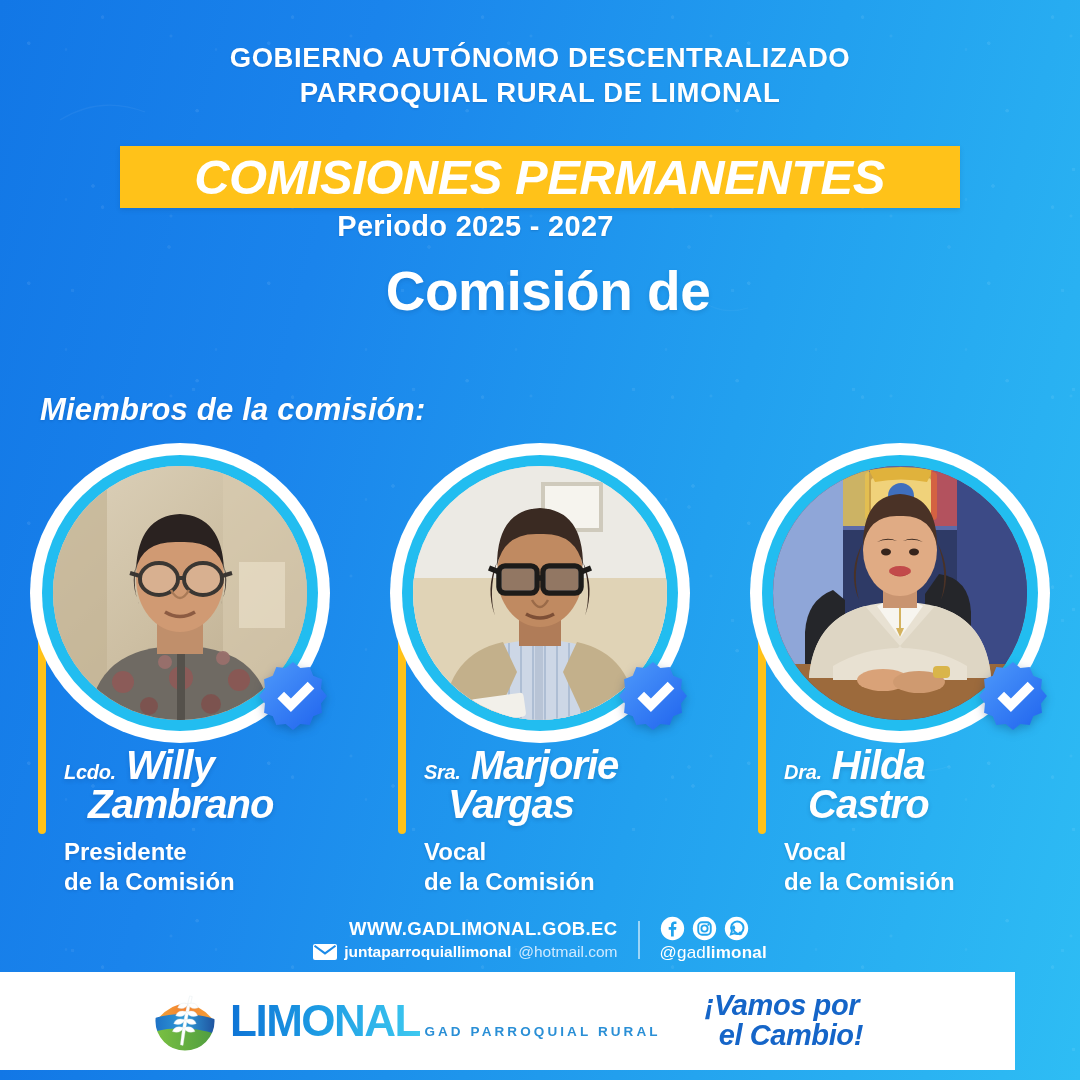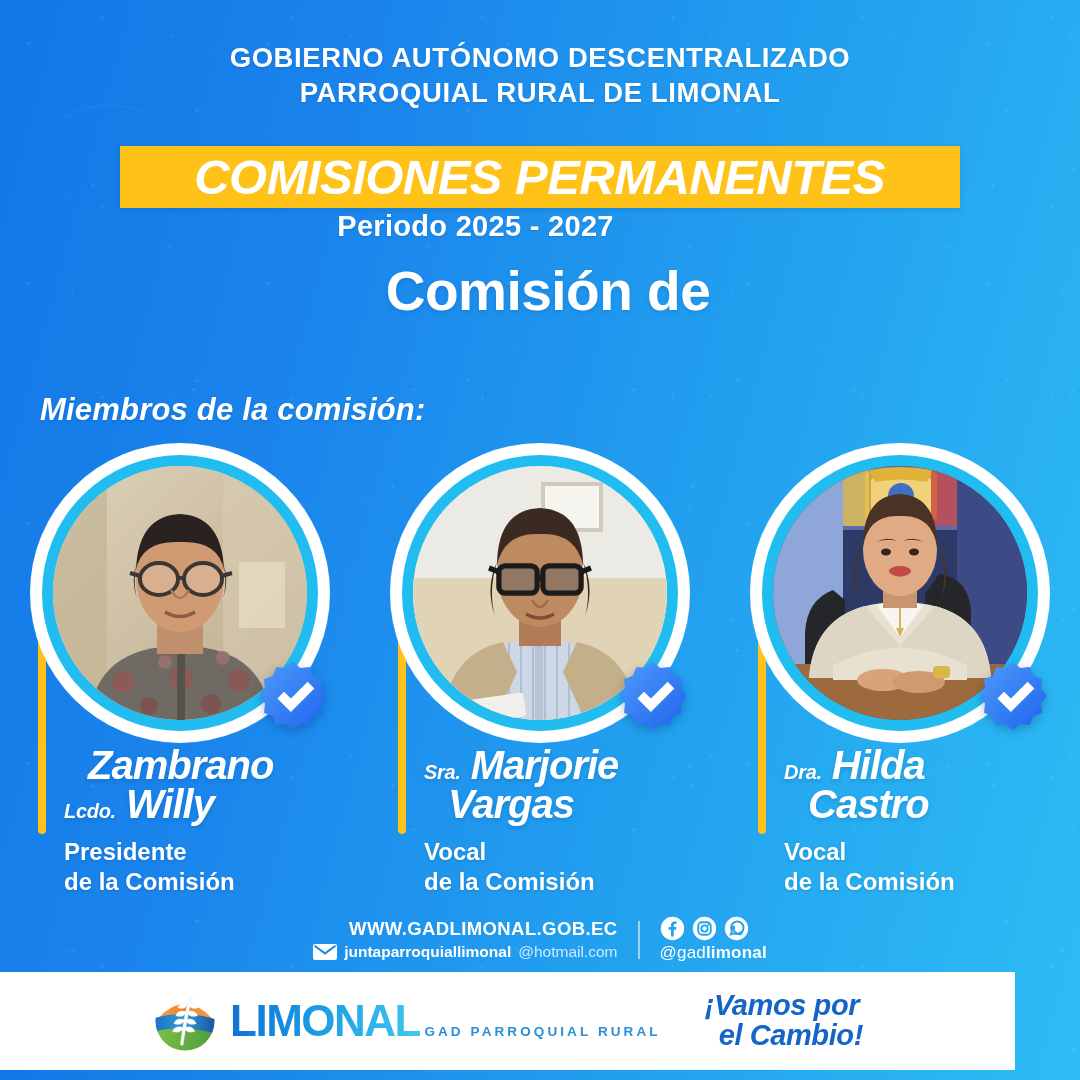--- a/index.html
+++ b/index.html
@@ -306,23 +306,23 @@
                 <stop offset="0" stop-color="#4f9bfb"></stop>
                   <stop offset="1" stop-color="#1f63ee"></stop>
               </linearGradient>
             </defs>
             <path fill="url(#vb1)" d="M50 4 l9.4 7.6 12-1.2 4.5 11.2 11.2 4.5 -1.2 12 7.6 9.4 -7.6 9.4 1.2 12 -11.2 4.5 -4.5 11.2 -12 -1.2 -9.4 7.6 -9.4 -7.6 -12 1.2 -4.5 -11.2 -11.2 -4.5 1.2 -12 -7.6 -9.4 7.6 -9.4 -1.2 -12 11.2 -4.5 4.5 -11.2 12 1.2 z"></path>
             <path fill="#ffffff" d="M30 50.5 l8.5 -8.6 8.8 8.9 21.5 -21.7 8.6 8.6 -30.1 30.4 z"></path>
           </svg>
         </div>
       </div>
       <div class="name-block">
-        <div class="name-line second">Zambrano</div>
         <div class="name-line"><span class="honorific">Lcdo.</span>
           <span>Willy</span></div>
+        <div class="name-line second">Zambrano</div>
         <div class="role">
           <span>Presidente</span>
           <span>de la Comisión</span>
         </div>
       </div>
     </div>
 
     <div class="member">
       <div class="yellow-pin"></div>
       <div class="avatar-wrap">

